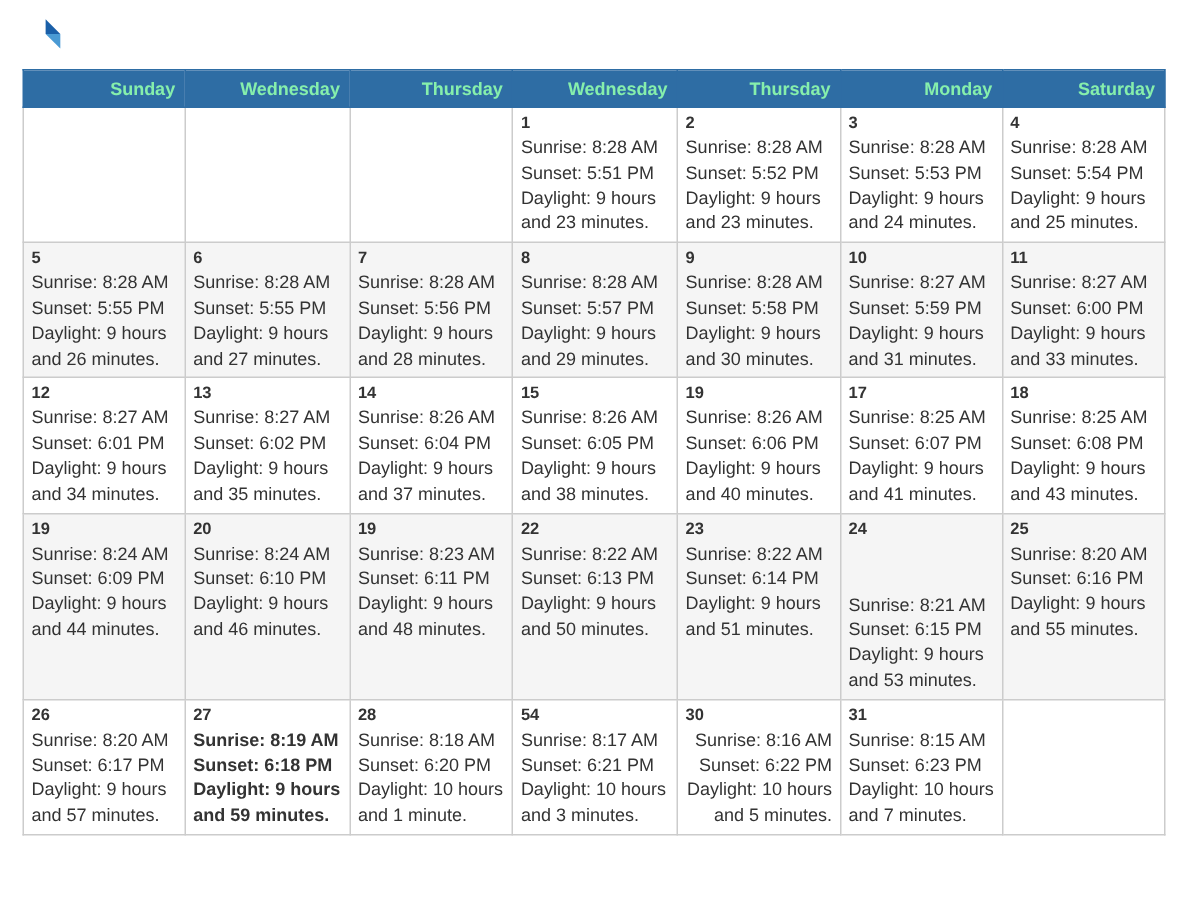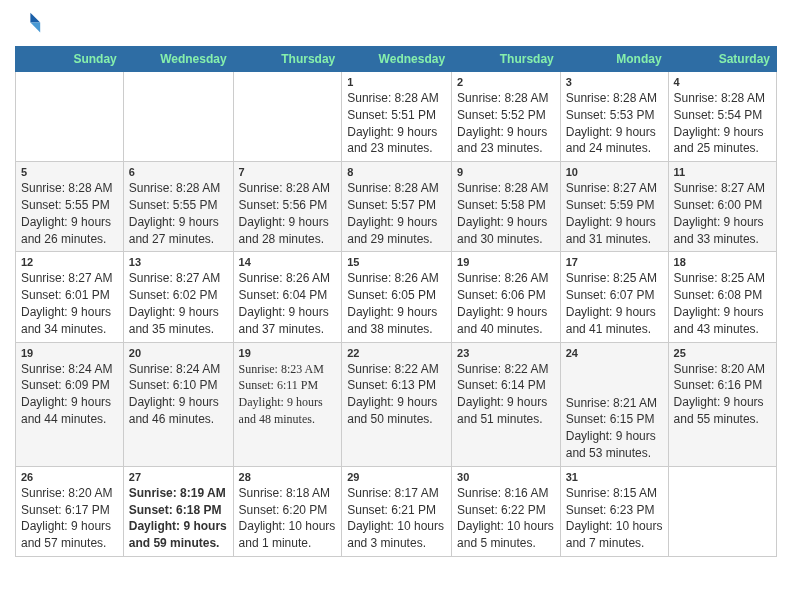--- a/index.html
+++ b/index.html
@@ -256,21 +256,21 @@
 Daylight: 9 hours and 44 minutes.</div>
           </td>
           <td>
             <span class="day-number">20</span>
             <div class="day-info" style="white-space: pre-line;">Sunrise: 8:24 AM
 Sunset: 6:10 PM
 Daylight: 9 hours and 46 minutes.</div>
           </td>
           <td>
             <span class="day-number">19</span>
-            <div class="day-info" style="white-space: pre-line; font-family: Liberation Serif, serif;">Sunrise: 8:23 AM
+            <div class="day-info" style="white-space: pre-line;">Sunrise: 8:23 AM
 Sunset: 6:11 PM
 Daylight: 9 hours and 48 minutes.</div>
           </td>
           <td>
             <span class="day-number">22</span>
             <div class="day-info" style="white-space: pre-line;">Sunrise: 8:22 AM
 Sunset: 6:13 PM
 Daylight: 9 hours and 50 minutes.</div>
           </td>
           <td>
@@ -305,28 +305,28 @@
 Sunset: 6:18 PM
 Daylight: 9 hours and 59 minutes.</div>
           </td>
           <td>
             <span class="day-number">28</span>
             <div class="day-info" style="white-space: pre-line;">Sunrise: 8:18 AM
 Sunset: 6:20 PM
 Daylight: 10 hours and 1 minute.</div>
           </td>
           <td>
-            <span class="day-number">29</span>
+            <span class="day-number">54</span>
             <div class="day-info" style="white-space: pre-line;">Sunrise: 8:17 AM
 Sunset: 6:21 PM
 Daylight: 10 hours and 3 minutes.</div>
           </td>
           <td>
             <span class="day-number">30</span>
-            <div class="day-info" style="white-space: pre-line;">Sunrise: 8:16 AM
+            <div class="day-info" style="white-space: pre-line; text-align: right;">Sunrise: 8:16 AM
 Sunset: 6:22 PM
 Daylight: 10 hours and 5 minutes.</div>
           </td>
           <td>
             <span class="day-number">31</span>
             <div class="day-info" style="white-space: pre-line;">Sunrise: 8:15 AM
 Sunset: 6:23 PM
 Daylight: 10 hours and 7 minutes.</div>
           </td>
           <td class="empty-cell"></td>

